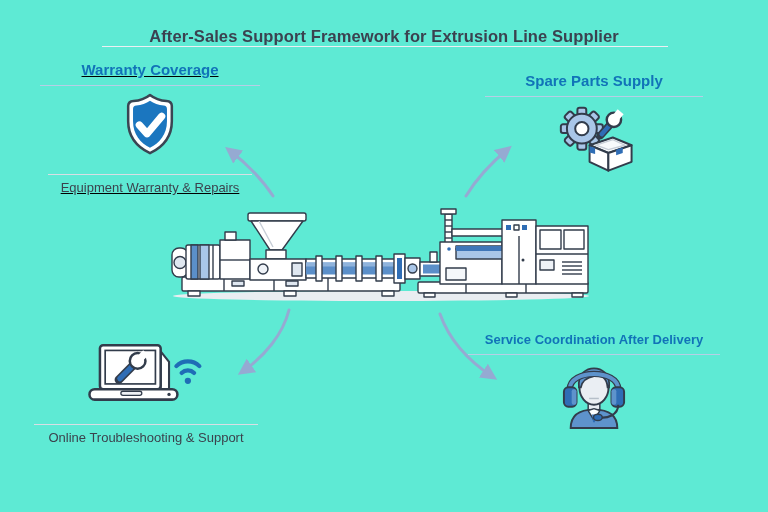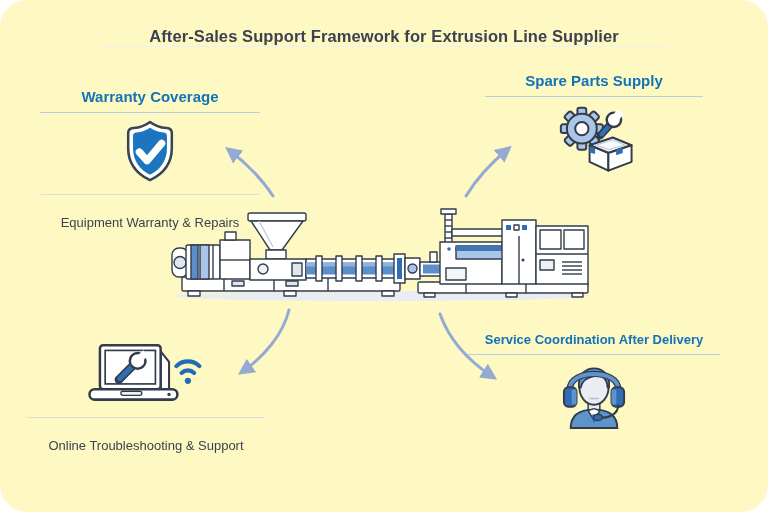--- a/index.html
+++ b/index.html
@@ -1,27 +1,27 @@
 <!DOCTYPE html>
 <html><head>
 <meta charset="utf-8">
 <style>
   html,body{margin:0;padding:0;background:#ffffff;}
-  #canvas{position:relative;width:768px;height:512px;background:#fef9c3;overflow:hidden;
-          font-family:"Liberation Sans","DejaVu Sans",sans-serif;border-radius:27px;}
+  #canvas{position:relative;width:768px;height:512px;background:#5eead4;overflow:hidden;
+          font-family:"Liberation Sans","DejaVu Sans",sans-serif;}
   .title{position:absolute;top:16px;left:0;width:100%;text-align:center;
          font-size:16.5px;font-weight:bold;color:#3b4250;letter-spacing:.1px;}
   .title-rule{position:absolute;top:46px;left:102px;width:566px;height:1px;background:#eceff3;}
   .quadrant{position:absolute;text-align:center;}
   .q-heading{margin:0;font-weight:bold;color:#1173b8;font-size:15px;
              padding-bottom:7px;border-bottom:1px solid #b7cee5;white-space:nowrap;}
   .q-icon{display:flex;align-items:center;justify-content:center;height:80px;}
-  .q-caption{margin:1px;border-top:1px solid #d9dee4;padding-top:20px;
+  .q-caption{margin:8px;border-top:1px solid #d9dee4;padding-top:5px;
              font-size:13px;color:#3b424d;white-space:nowrap;}
-  .q-tl{left:40px;top:88px;width:220px;}
+  .q-tl{left:40px;top:61px;width:220px;text-decoration:underline;}
   .q-tr{left:485px;top:72px;width:218px;}
   .q-bl{left:26px;top:332px;width:240px;}
   .q-br{left:468px;top:332px;width:252px;}
   .q-br .q-heading{font-size:13px;}
   .q-bl .q-icon,.q-br .q-icon{height:84px;}
   .machine{position:absolute;left:166px;top:202px;width:430px;height:100px;}
   .arrows{position:absolute;left:0;top:0;width:768px;height:512px;pointer-events:none;}
 </style>
 </head>
 <body>

